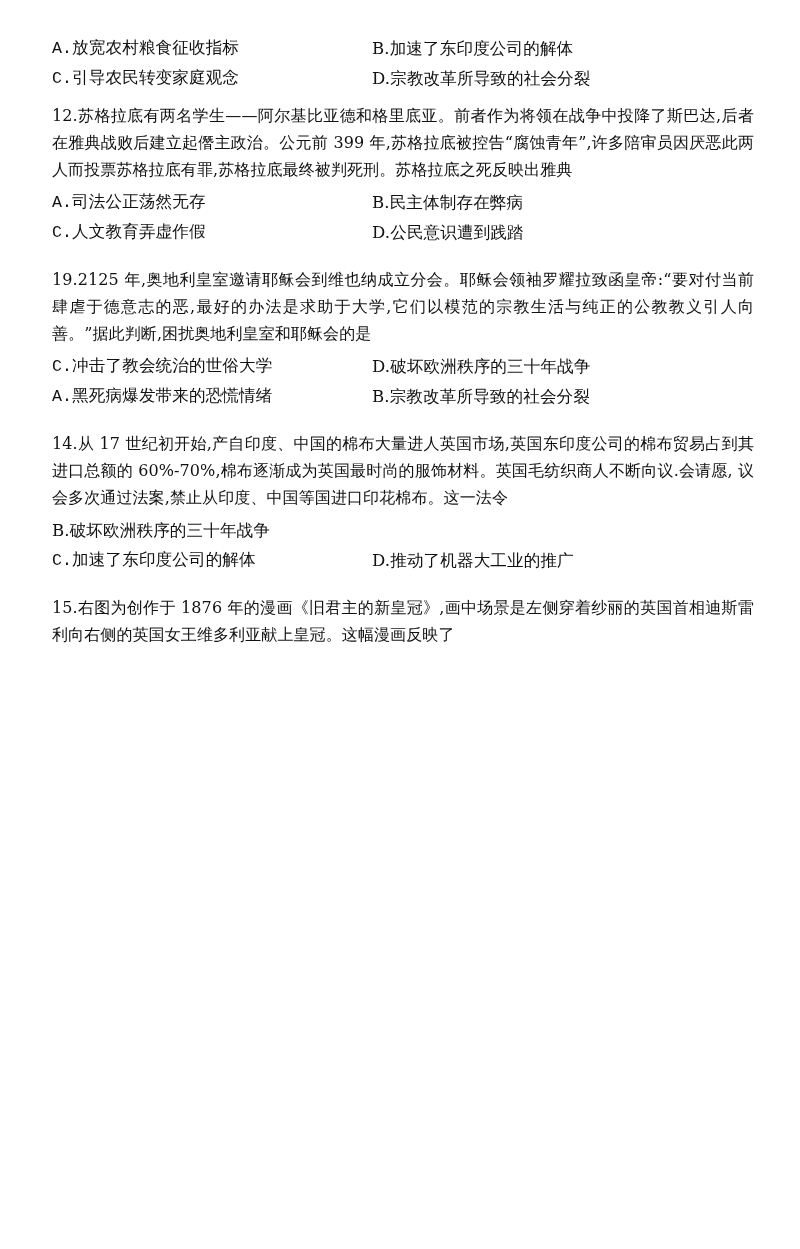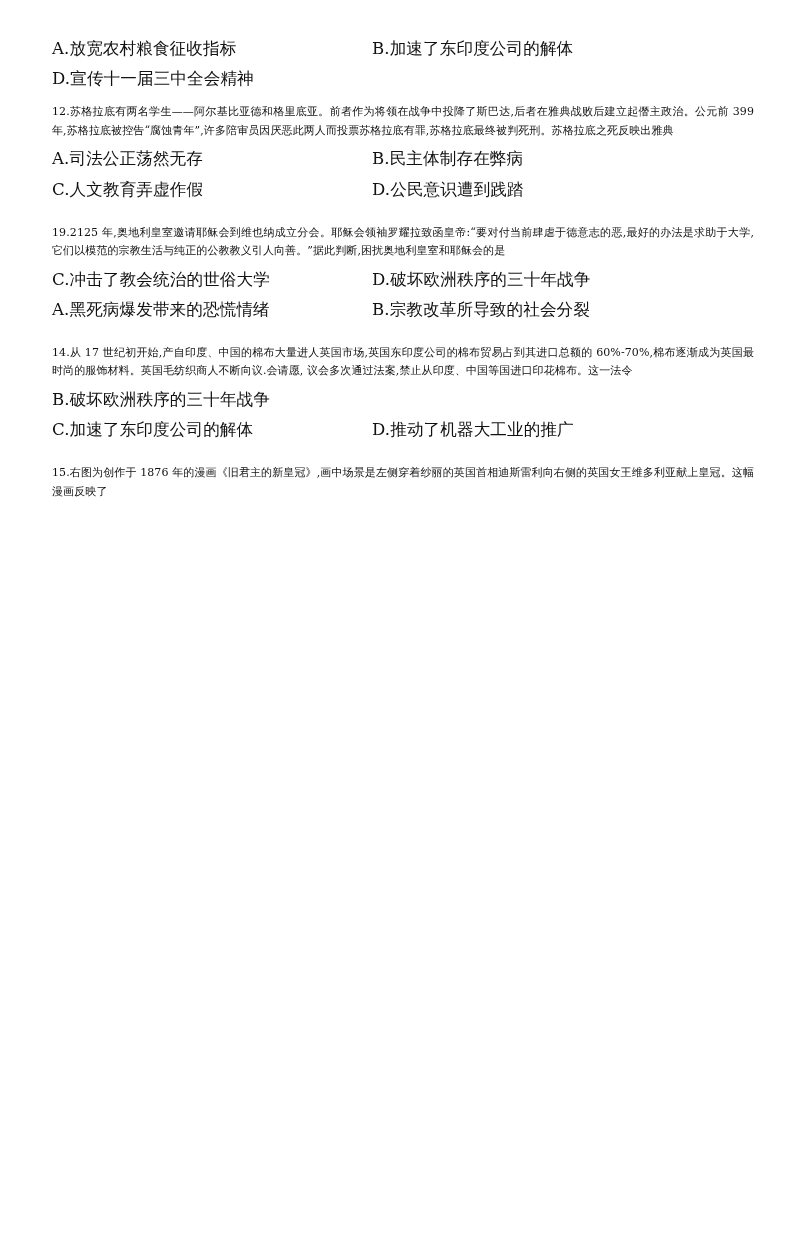--- a/index.html
+++ b/index.html
@@ -18,21 +18,21 @@
     position: relative;
     width: 800px;
     height: 1249px;
     box-sizing: border-box;
     padding: 34px 46px 0 52px;
   }
   .q-block {
     margin-bottom: 13px;
   }
   .para {
-    font-size: 11px;
+    font-size: 16px;
     line-height: 1.68;
     text-align: justify;
     text-justify: inter-ideograph;
     letter-spacing: 0.1px;
     word-break: break-all;
   }
   .stem {
     margin-bottom: 4px;
   }
   .options {
@@ -40,20 +40,21 @@
   }
   .opt-row {
     display: flex;
     font-size: 16.6px;
     line-height: 1.82;
     letter-spacing: 0.1px;
   }
   .opt-a {
     flex: 0 0 320px;
     max-width: 320px;
+    font-family: Liberation Mono, monospace;
   }
   .opt-b {
     flex: 1 1 auto;
   }
   .spacer-6 { height: 6px; }
   .tight { margin-bottom: 9px; }
   .blank-area {
     height: 300px;
   }
 </style>
@@ -62,21 +63,22 @@
 
 <div class="page">
 
   <div class="q-block tight">
     <div class="options">
       <div class="opt-row">
         <span class="opt-a">A.放宽农村粮食征收指标</span>
         <span class="opt-b">B.加速了东印度公司的解体</span>
       </div>
       <div class="opt-row">
-        <span class="opt-b">D.宣传十一届三中全会精神</span>
+        <span class="opt-a">C.引导农民转变家庭观念</span>
+        <span class="opt-b">D.宗教改革所导致的社会分裂</span>
       </div>
     </div>
   </div>
 
   <div class="q-block">
     <div class="para stem">12.苏格拉底有两名学生——阿尔基比亚德和格里底亚。前者作为将领在战争中投降了斯巴达,后者在雅典战败后建立起僭主政治。公元前 399 年,苏格拉底被控告“腐蚀青年”,许多陪审员因厌恶此两人而投票苏格拉底有罪,苏格拉底最终被判死刑。苏格拉底之死反映出雅典</div>
     <div class="options">
       <div class="opt-row">
         <span class="opt-a">A.司法公正荡然无存</span>
         <span class="opt-b">B.民主体制存在弊病</span>

